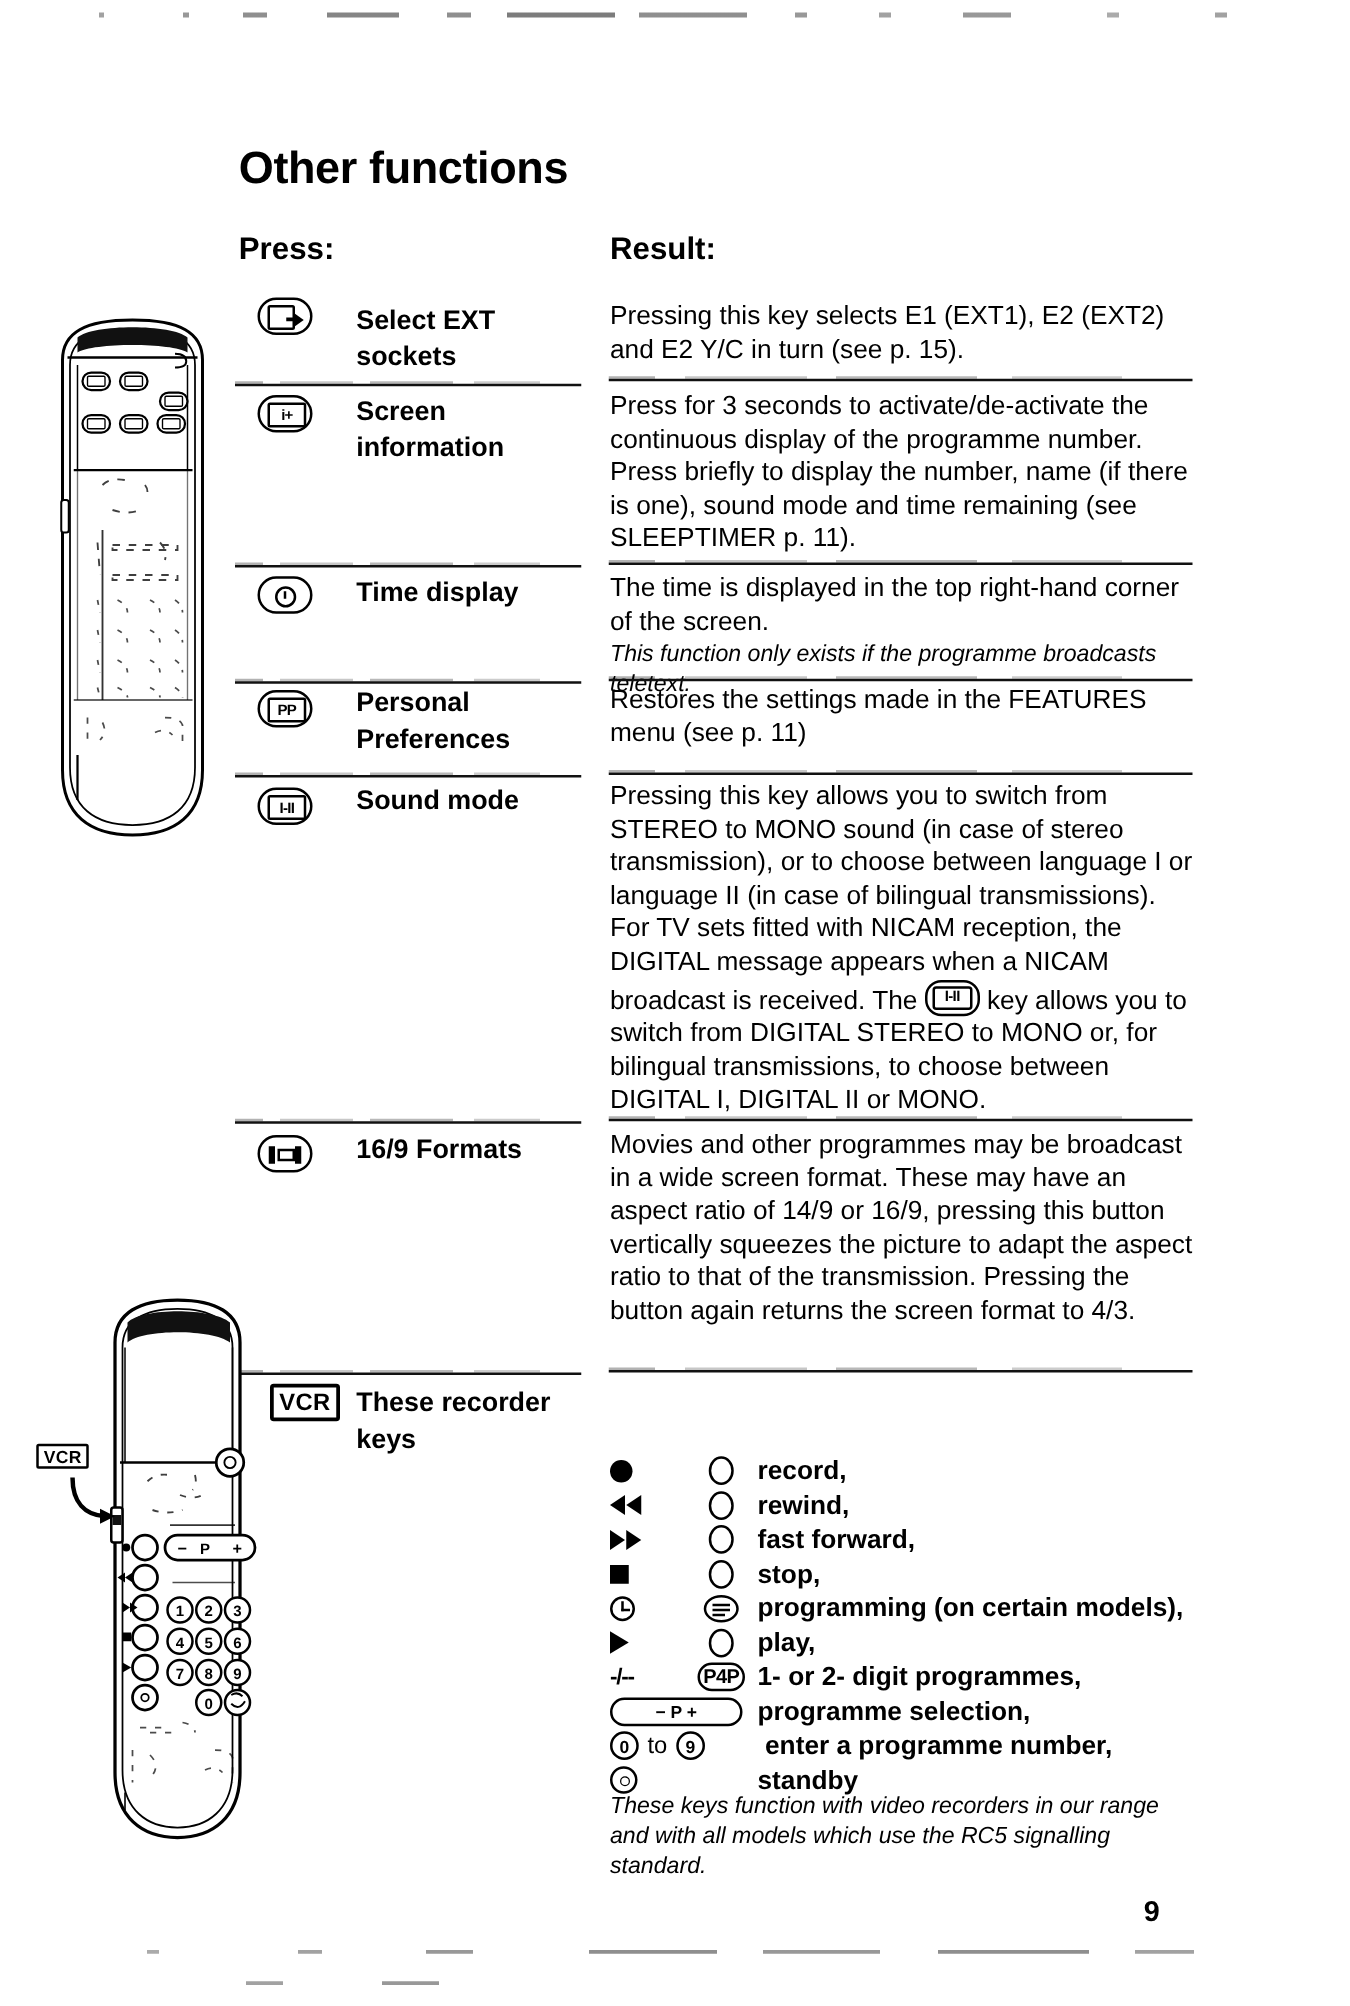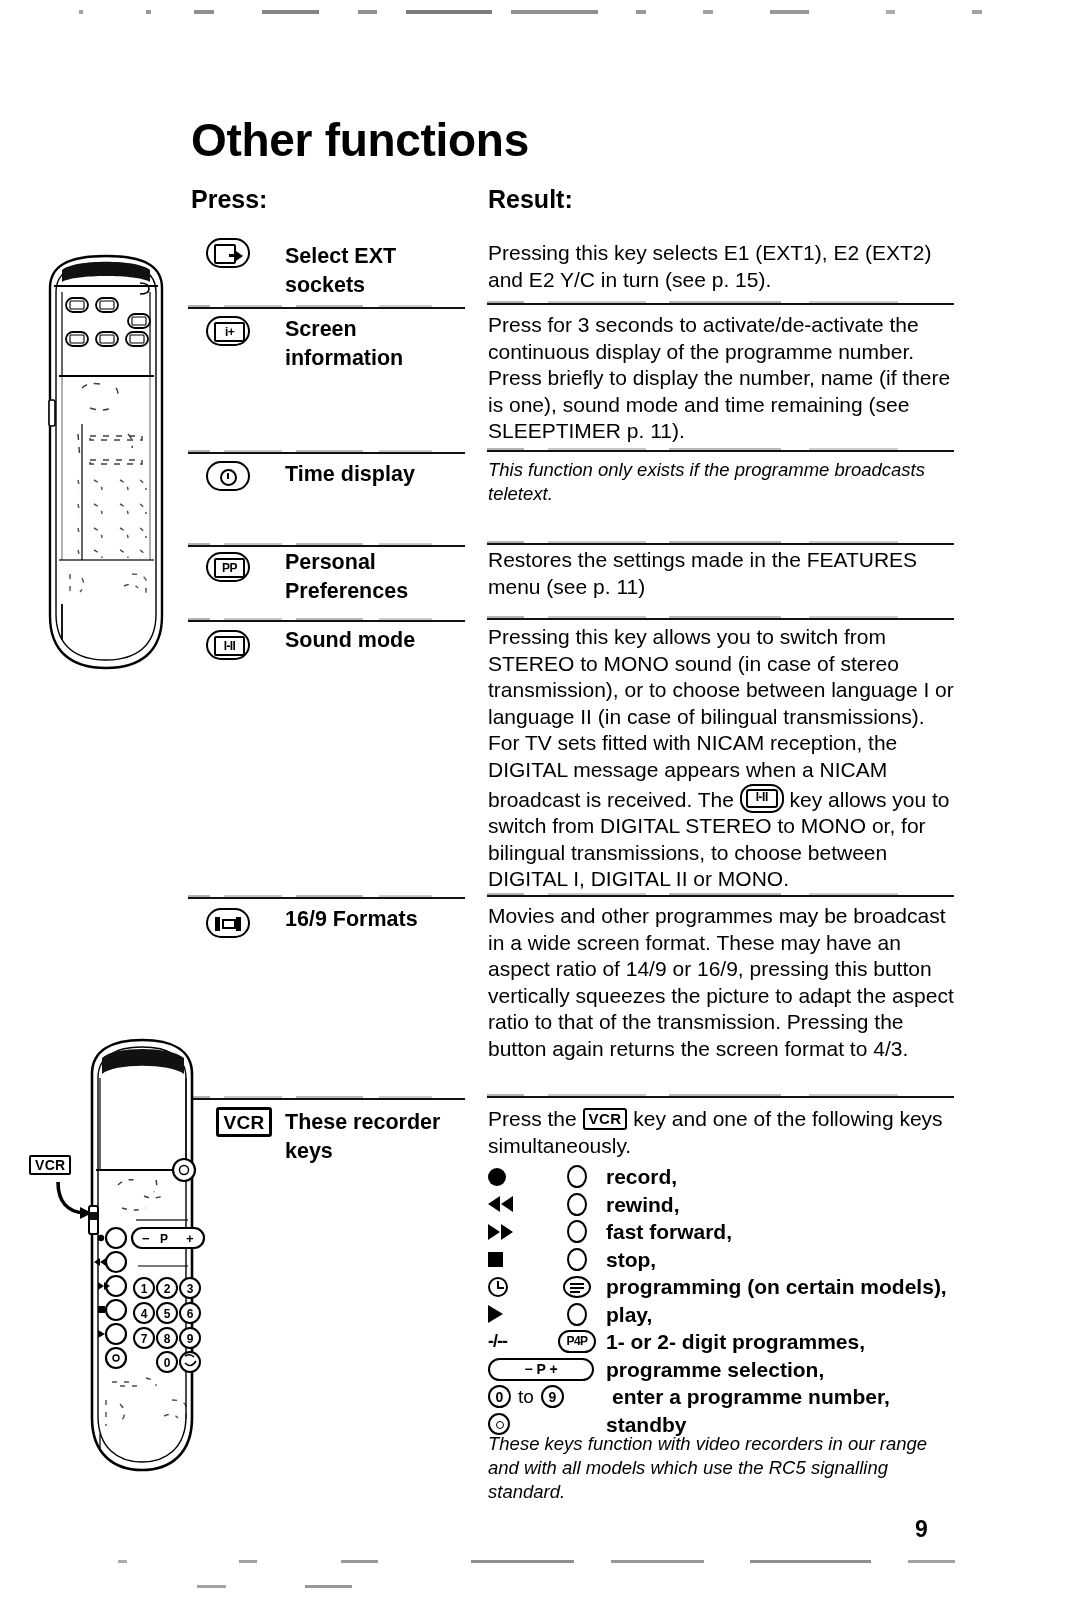--- a/index.html
+++ b/index.html
@@ -58,21 +58,21 @@
     left: 180px; top: 1585px; width: 330px; height: 3px;
     background-image:
       linear-gradient(90deg, transparent 0 5%, #555 5% 14%,
         transparent 14% 38%, #444 38% 52%, transparent 52% 100%);
   }
 
   
   .page-title {
     position: absolute;
     left: 191px; top: 113px;
-    font-size: 46px;
+    font-size: 36px;
     font-weight: bold;
     letter-spacing: -0.3px;
   }
   .col-head {
     position: absolute;
     font-size: 25px;
     font-weight: bold;
     top: 185px;
     text-align: right;
   }
@@ -328,21 +328,21 @@
   .prog-sym i:nth-child(1) { top: 5px; width: 14px; }
   .prog-sym i:nth-child(2) { top: 9px; width: 14px; }
   .prog-sym i:nth-child(3) { top: 13px; width: 10px; }
   .digit-sym { font-size: 18px; font-weight: bold; letter-spacing: -1px; }
   .pp-oval {
     position: relative;
     width: 38px; height: 23px;
     border: 2.4px solid #000;
     border-radius: 12px;
     box-sizing: border-box;
-    font-size: 12px;
+    font-size: 16px;
     font-weight: bold;
     line-height: 19px;
     text-align: center;
     letter-spacing: -.5px;
   }
   .pminus-pill {
     position: relative;
     width: 106px; height: 23px;
     border: 2.4px solid #000;
     border-radius: 12px;
@@ -457,20 +457,21 @@
 
   <div class="press-icon" style="top:461px">
     <div class="ico">
         <div class="clock"></div>
       </div>
   </div>
   <div class="press-label" style="top:460px">
     <div>Time display</div>
   </div>
   <div class="result-text" style="top:458px">
+    <span>The time is displayed in the top right-hand corner of the screen.</span>
     <span class="note">This function only exists if the programme broadcasts teletext.</span>
   </div>
   <div class="row-rule-left" style="top:545px"></div>
   <div class="row-rule-right" style="top:543px"></div>
 
   <div class="press-icon" style="top:552px">
     <div class="ico">
         <div class="box tight">PP</div>
       </div>
   </div>
@@ -511,23 +512,20 @@
   </div>
   <div class="row-rule-left" style="top:1098px"></div>
   <div class="row-rule-right" style="top:1096px"></div>
 
   <div class="press-icon" style="top:1107px; left:216px">
     <div class="ico-vcr">VCR</div>
   </div>
   <div class="press-label" style="top:1108px">
     <div>These recorder</div>
     <div>keys</div>
-  </div>
-  <div class="result-text" style="top:1106px">
-    <span>Press the </span><span class="keycap">VCR</span><span> key and one of the following keys simultaneously.</span>
   </div>
 
   <div class="vcr-list">
 
     <div class="vcr-item">
       <div class="vcr-sym">
           <div class="dot-rec"></div>
         </div>
       <div class="vcr-mid">
           <div class="circle-o"></div>

